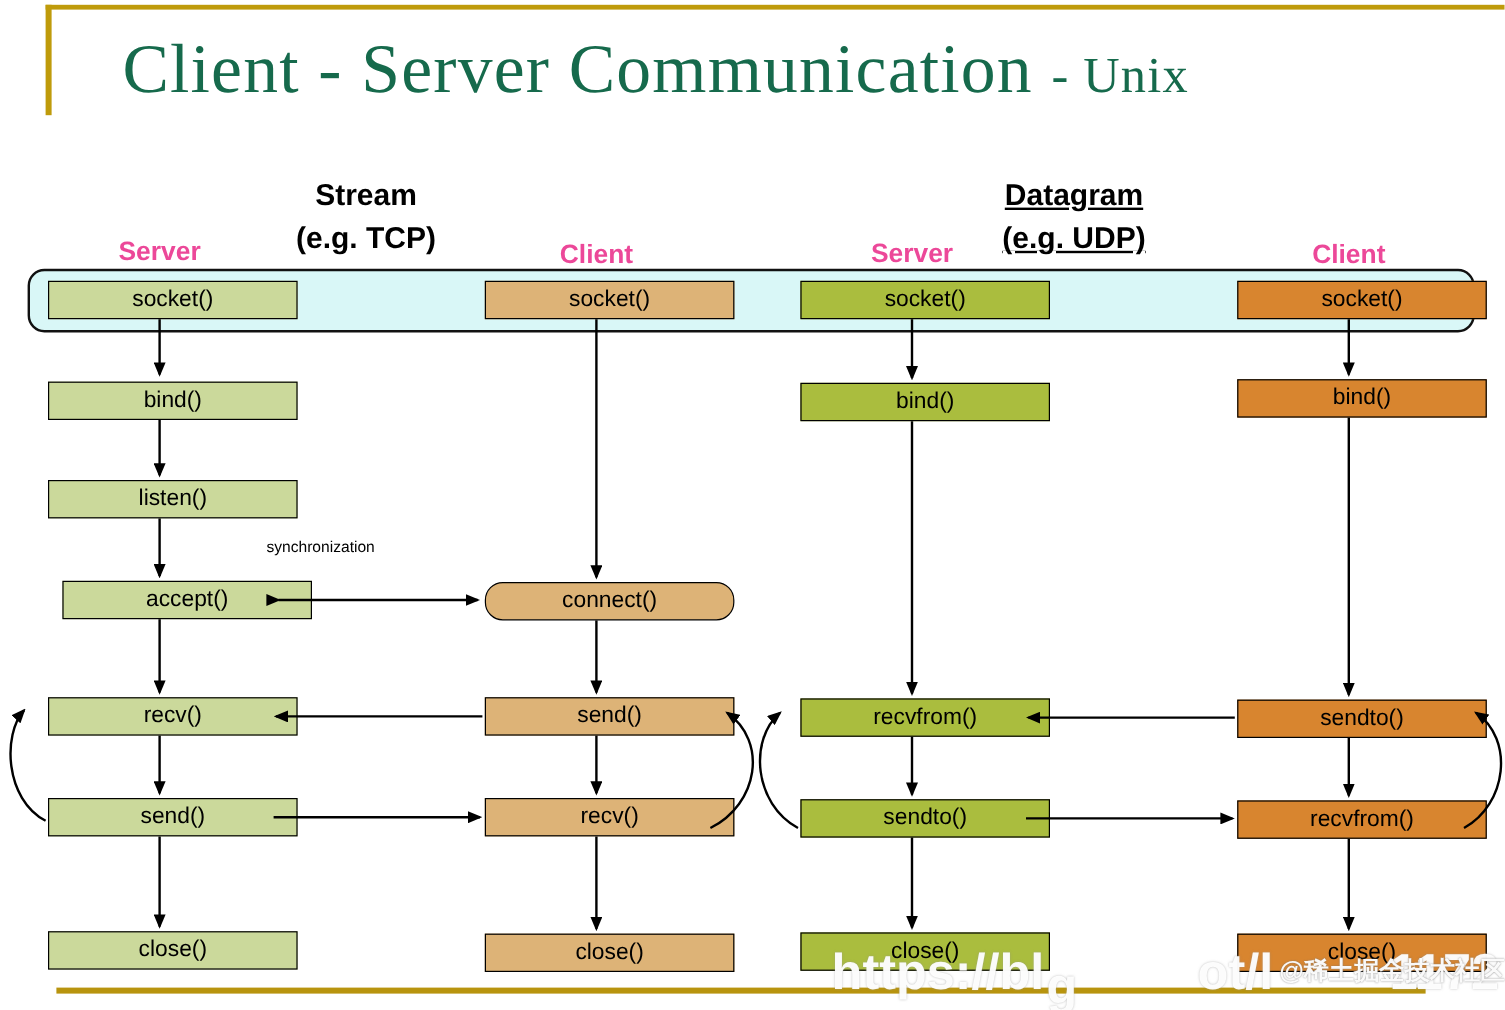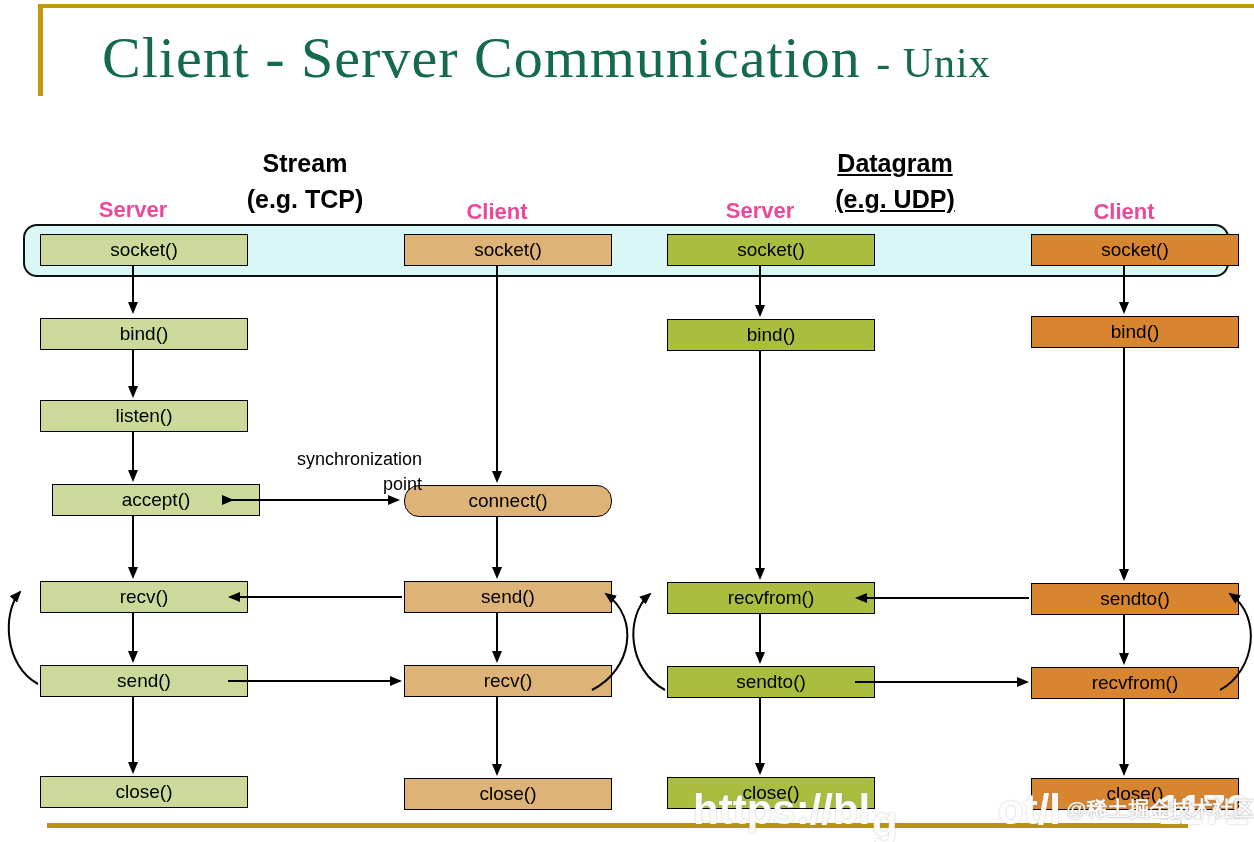--- a/index.html
+++ b/index.html
@@ -20,22 +20,22 @@
   .band{position:absolute;left:23px;top:224px;width:1206px;height:53px;background:#d9f7f7;
         border:2px solid #111;border-radius:14px;box-sizing:border-box;z-index:1;}
   
   .node{position:absolute;width:208px;height:32px;border:1.6px solid #000;box-sizing:border-box;
         display:flex;align-items:center;justify-content:center;font-size:19px;color:#000;z-index:2;}
   .c1{background:#cbd99b;}
   .c2{background:#ddb377;}
   .c3{background:#aabd3e;}
   .c4{background:#d8852f;}
   
-  .sync{position:absolute;left:222px;top:447px;width:200px;text-align:right;
-        font-size:18px;color:#000;line-height:1.4;z-index:2;}
+  .sync{position:absolute;left:222px;top:447px;width:200px;text-align:left;
+        font-size:13px;color:#000;line-height:1.4;z-index:2;}
   svg.arrows{position:absolute;left:0;top:0;z-index:3;pointer-events:none;}
   
   .wm{position:absolute;color:rgba(255,255,255,0.95);z-index:5;white-space:nowrap;
       text-shadow:0 0 2px rgba(150,150,150,0.65);font-weight:bold;}
   .wm-big{font-size:42px;}
   .wm-badge{font-size:21px;font-weight:bold;text-shadow:0 0 1.5px rgba(120,120,120,0.9);}
 </style>
 </head>
 <body>
 
@@ -87,21 +87,20 @@
   <div class="node c3" style="left:667px;top:777px;">close()</div>
 
   <div class="node c4" style="left:1031px;top:234px;">socket()</div>
   <div class="node c4" style="left:1031px;top:316px;">bind()</div>
   <div class="node c4" style="left:1031px;top:583px;">sendto()</div>
   <div class="node c4" style="left:1031px;top:667px;">recvfrom()</div>
   <div class="node c4" style="left:1031px;top:778px;">close()</div>
 
   <div class="sync">
     <div>synchronization</div>
-    <div>point</div>
   </div>
 
   <svg class="arrows" width="1254" height="842" viewBox="0 0 1254 842">
     <defs>
       <marker id="ah" markerWidth="12" markerHeight="10" refX="10" refY="5" orient="auto" markerUnits="userSpaceOnUse">
         <path d="M0,0 L12,5 L0,10 z" fill="#000"></path>
       </marker>
     </defs>
     <g stroke="#000" stroke-width="2" fill="none">
 

